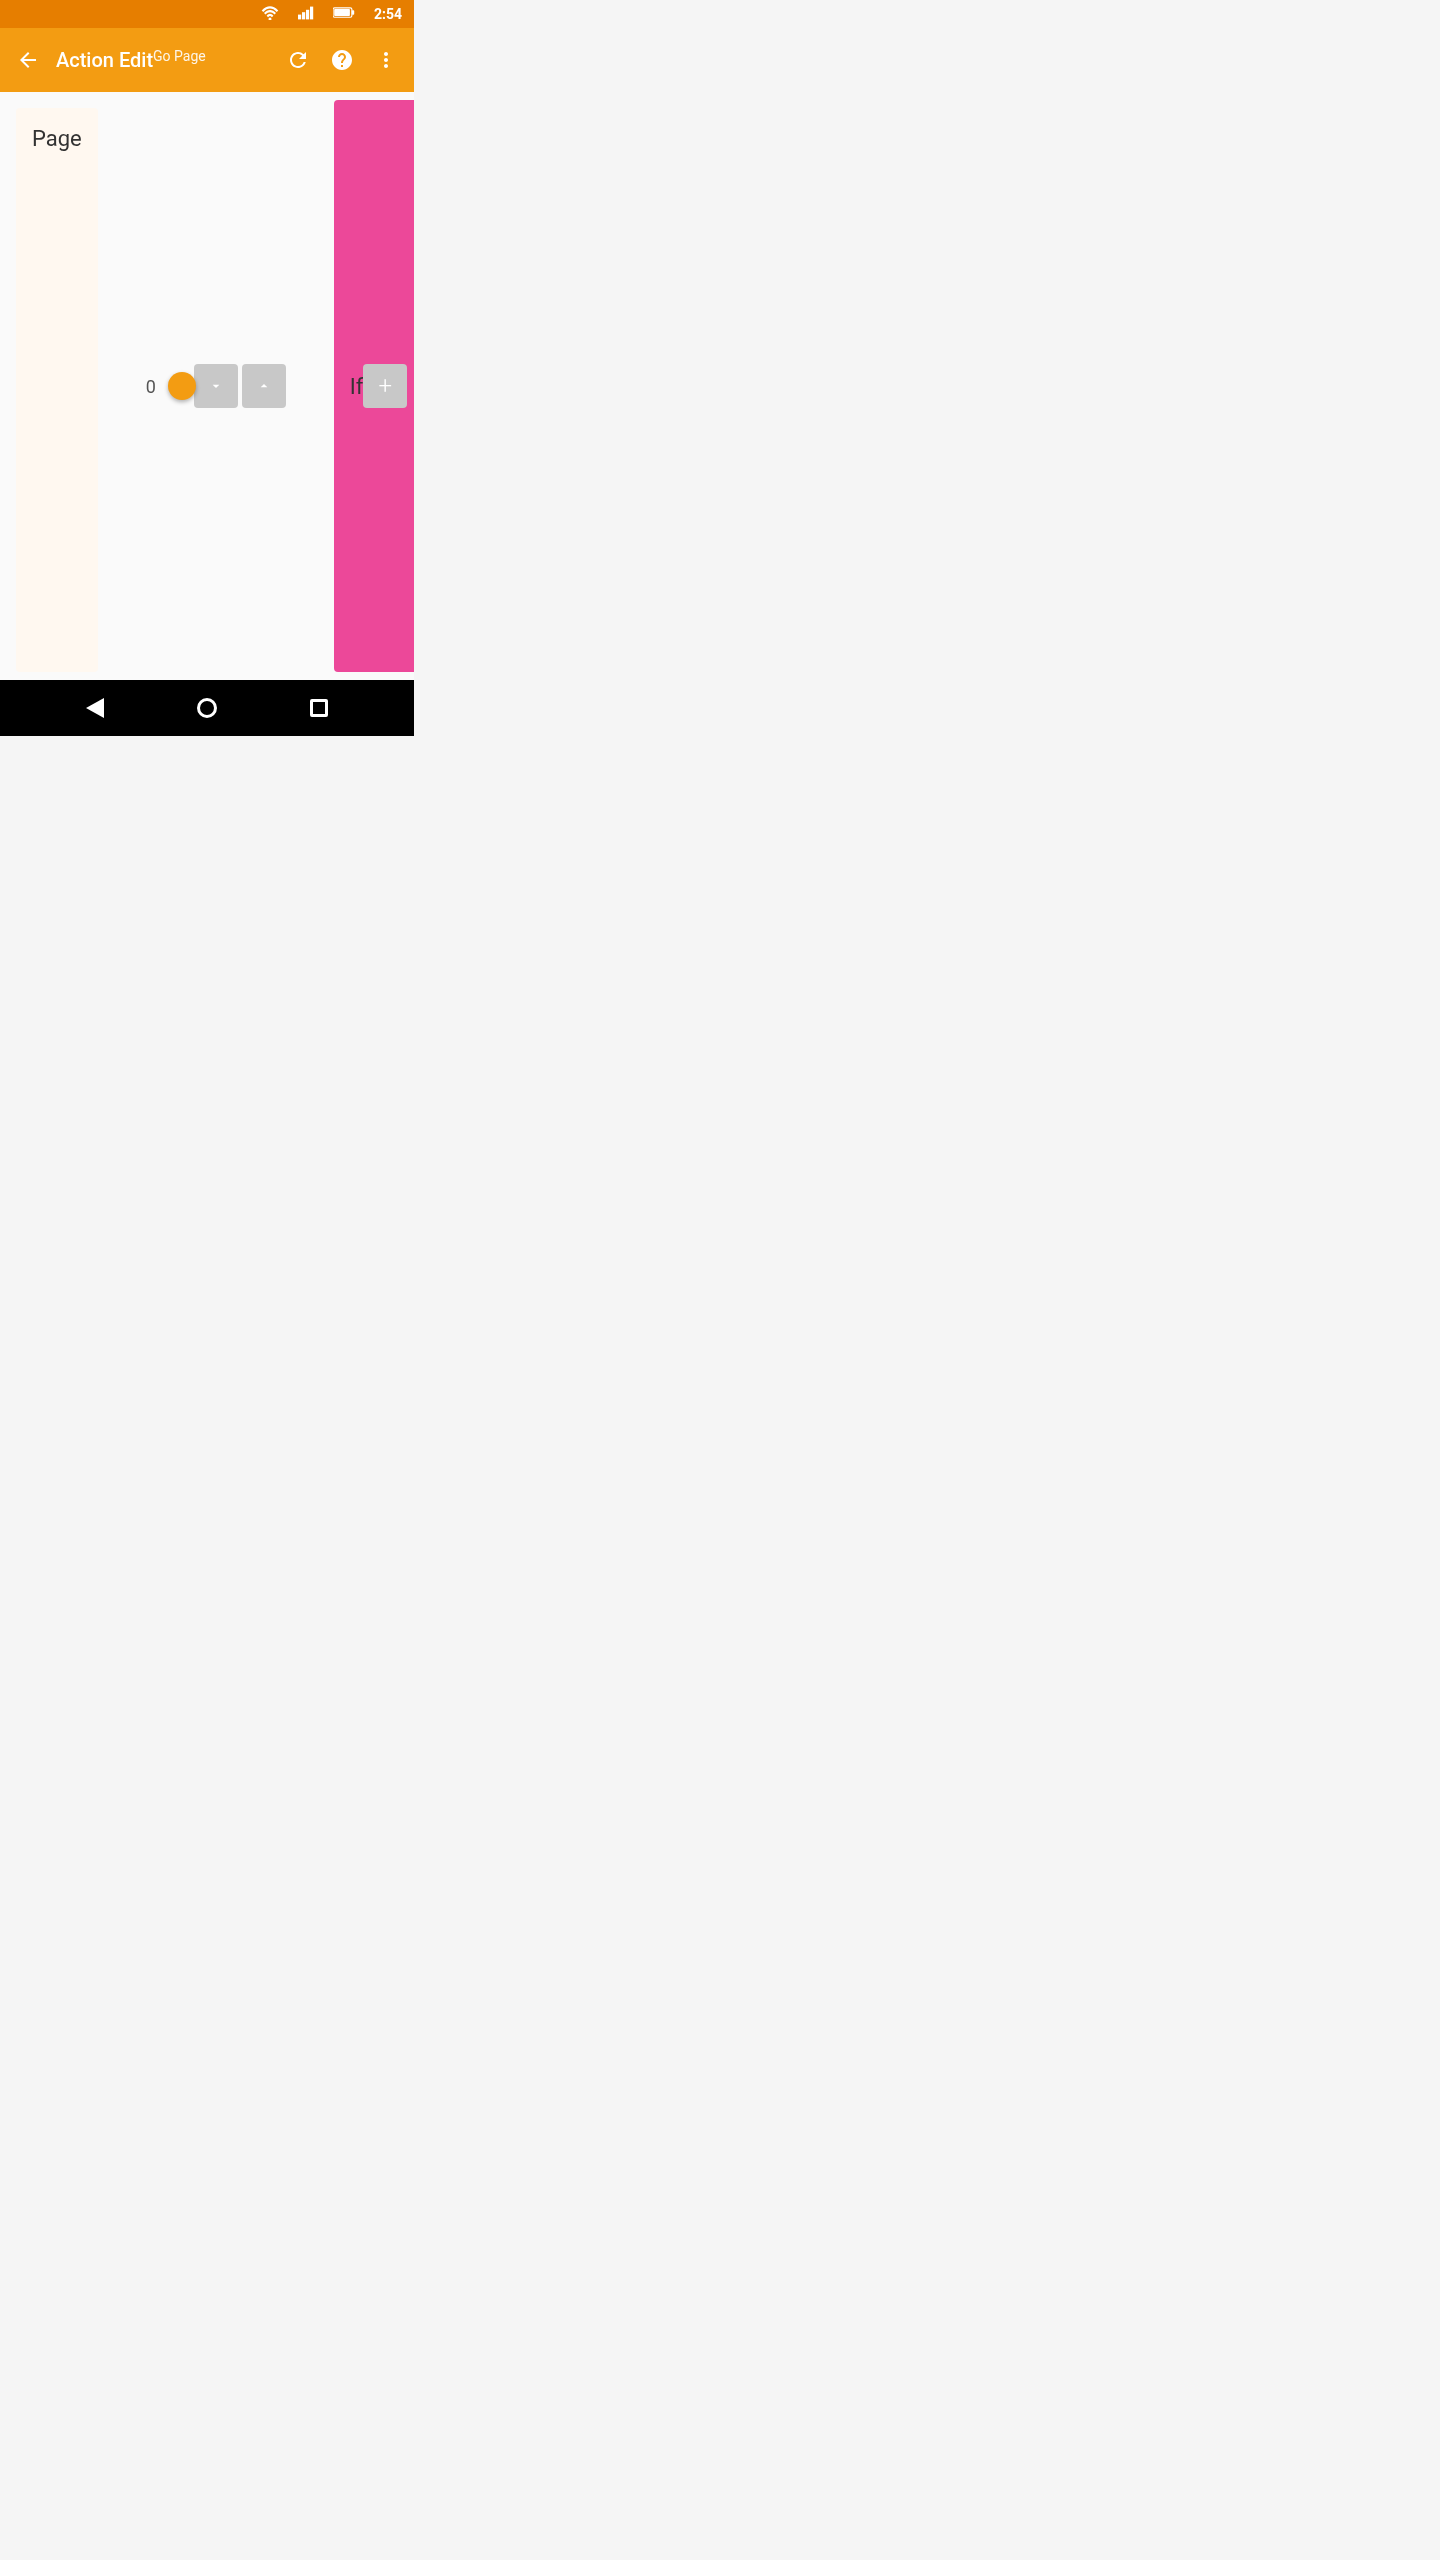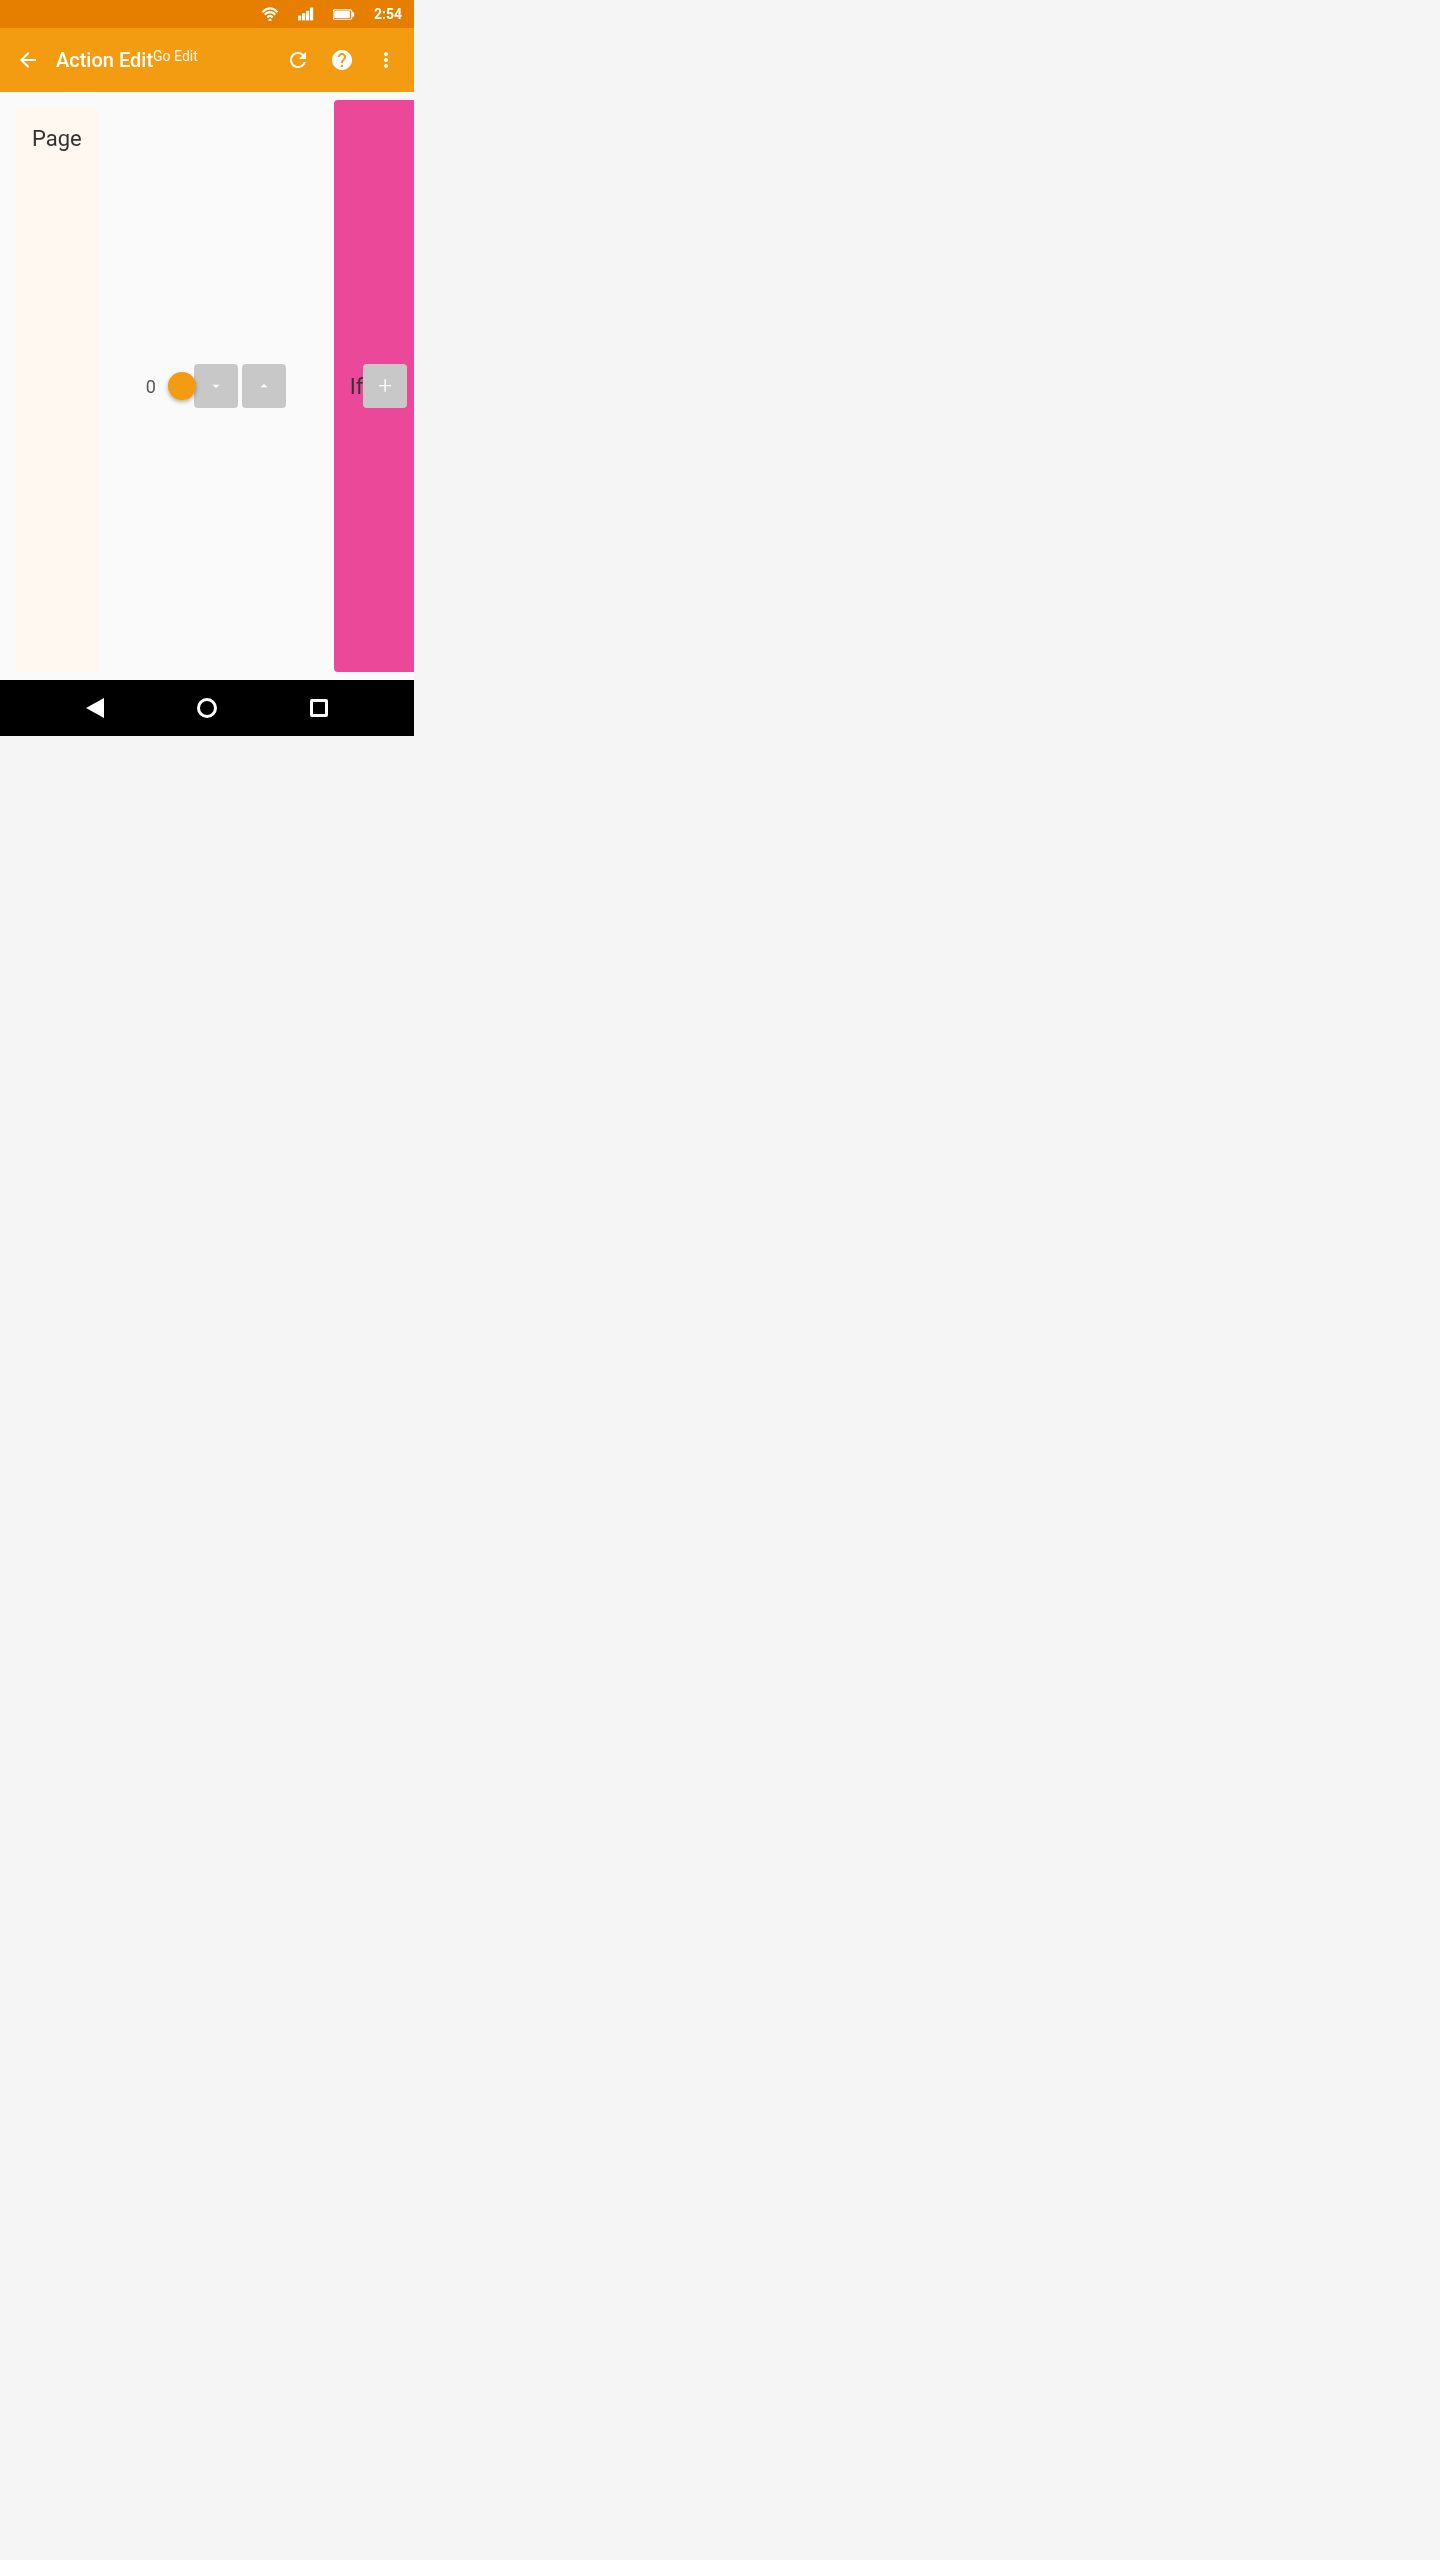--- a/index.html
+++ b/index.html
@@ -25,21 +25,20 @@
       height: 28px;
       display: flex;
       align-items: center;
       justify-content: flex-end;
       padding: 0 12px;
       gap: 6px;
     }
 
     .status-bar-icons {
       display: flex;
-      align-items: center;
       gap: 19px;
     }
 
     .status-bar-time {
       color: white;
       font-size: 14px;
       font-weight: bold;
     }
 
     
@@ -285,21 +284,21 @@
 </div>
 
 <div class="app-bar">
   <div class="app-bar-back">
     <svg width="24" height="24" viewBox="0 0 24 24">
       <path d="M20 11H7.83l5.59-5.59L12 4l-8 8 8 8 1.41-1.41L7.83 13H20v-2z" fill="white"></path>
     </svg>
   </div>
   <div class="app-bar-title-group">
     <span class="app-bar-title">Action Edit</span>
-    <span class="app-bar-subtitle">Go Edit</span>
+    <span class="app-bar-subtitle">Go Page</span>
   </div>
   <div class="app-bar-actions">
     <div class="app-bar-icon">
       <svg width="24" height="24" viewBox="0 0 24 24">
         <path d="M17.65 6.35A7.958 7.958 0 0 0 12 4c-4.42 0-7.99 3.58-7.99 8s3.57 8 7.99 8c3.73 0 6.84-2.55 7.73-6h-2.08A5.99 5.99 0 0 1 12 18c-3.31 0-6-2.69-6-6s2.69-6 6-6c1.66 0 3.14.69 4.22 1.78L13 11h7V4l-2.35 2.35z" fill="white"></path>
       </svg>
     </div>
     <div class="app-bar-icon">
       <svg width="24" height="24" viewBox="0 0 24 24">
         <path d="M12 2C6.48 2 2 6.48 2 12s4.48 10 10 10 10-4.48 10-10S17.52 2 12 2zm1 17h-2v-2h2v2zm2.07-7.75l-.9.92C13.45 12.9 13 13.5 13 15h-2v-.5c0-1.1.45-2.1 1.17-2.83l1.24-1.26c.37-.36.59-.86.59-1.41 0-1.1-.9-2-2-2s-2 .9-2 2H8c0-2.21 1.79-4 4-4s4 1.79 4 4c0 .88-.36 1.68-.93 2.25z" fill="white"></path>

